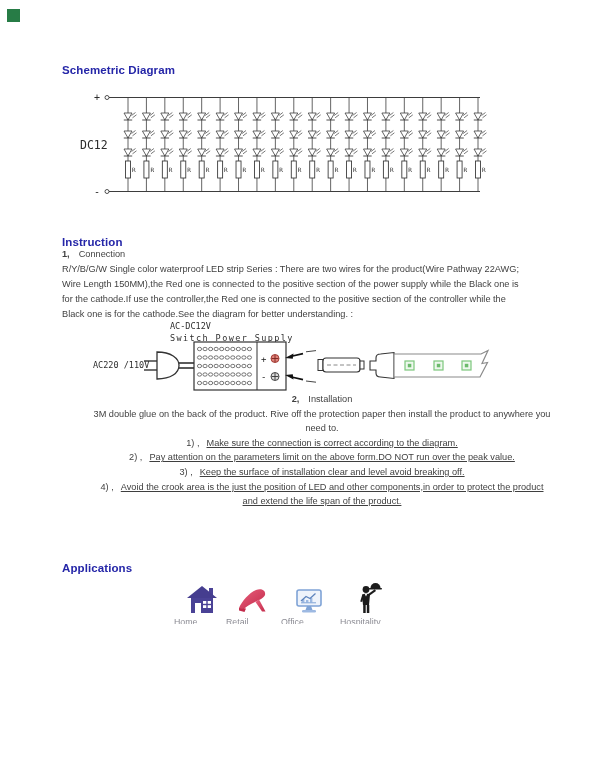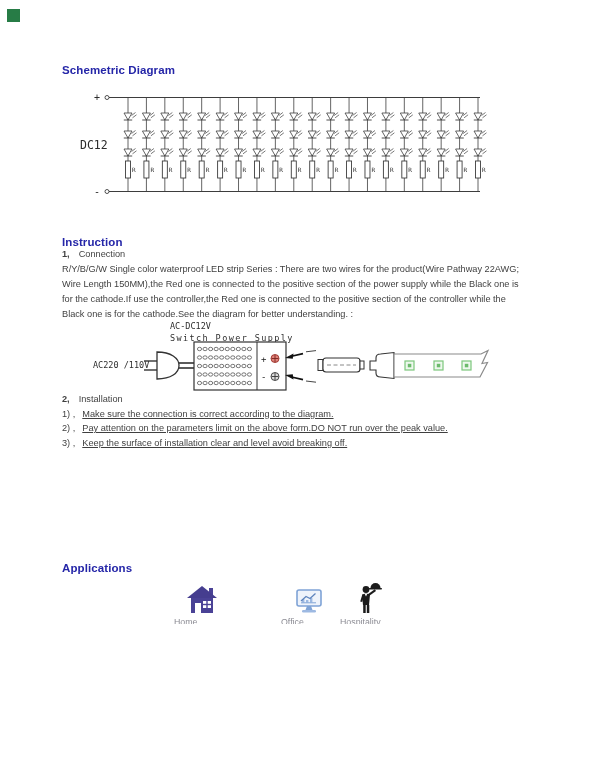--- a/index.html
+++ b/index.html
@@ -10,21 +10,21 @@
   .corner-marker{position:absolute;left:7px;top:9px;width:13px;height:13px;background:var(--marker,#277C46);}
   .blue-heading{position:absolute;margin:0;font-size:11.5px;font-weight:bold;color:var(--heading,#2526A8);letter-spacing:.1px;}
   .h-schematic{left:62px;top:64px;}
   .h-instruction{left:62px;top:236px;}
   .h-applications{left:62px;top:562px;}
   #schematic-svg{position:absolute;left:78px;top:88px;}
   #connection-svg{position:absolute;left:80px;top:318px;}
   svg text{font-family:"DejaVu Sans Mono",monospace;}
   .text-block{position:absolute;left:62px;width:520px;font-size:9.2px;line-height:15px;color:#3f3f3f;}
   .tb1{top:247px;}
-  .tb2{top:392px;line-height:14.6px;}
+  .tb2{top:392px;line-height:14.6px;text-align:center;}
   .num{font-weight:bold;margin-right:9px;}
   .inum{margin-right:7px;}
   .itext{white-space:pre-line;text-decoration:underline;}
   .body-text{white-space:pre;}
   .app-item{position:absolute;top:583px;width:56px;text-align:left;}
   .app-icon{height:31px;display:flex;align-items:flex-end;justify-content:center;}
   .app-label{font-size:8.8px;color:#8c8c94;margin-top:3px;}
 </style>
 </head>
 <body>
@@ -459,48 +459,70 @@
       <rect x="356.8" y="45.8" width="3.5" height="3.5" fill="#6cbb6c"></rect>
       <rect x="382" y="43" width="9" height="9" fill="#eef8ee" stroke="#7cc77c" stroke-width="1.2"></rect>
       <rect x="384.8" y="45.8" width="3.5" height="3.5" fill="#6cbb6c"></rect>
     </g>
   </svg>
 
   <div class="text-block tb2">
     <div class="line">
       <span class="num">2,</span><span>Installation</span>
     </div>
+    <div class="body-text">3M double glue on the back of the product. Rive off the protection paper then install the product to anywhere you
+need to.</div>
     <div class="line">
       <span class="inum">1) ,</span><span class="itext">Make sure the connection is correct according to the diagram.</span>
     </div>
     <div class="line">
       <span class="inum">2) ,</span><span class="itext">Pay attention on the parameters limit on the above form.DO NOT run over the peak value.</span>
     </div>
     <div class="line">
       <span class="inum">3) ,</span><span class="itext">Keep the surface of installation clear and level avoid breaking off.</span>
+    </div>
+    <div class="line">
+      <span class="inum">4) ,</span><span class="itext">Avoid the crook area is the just the position of LED and other components,in order to protect the product
+and extend the life span of the product.</span>
     </div>
   </div>
 
   <h2 class="blue-heading h-applications">Applications</h2>
 
   <div class="app-item" style="left:174px;">
     <div class="app-icon">
       <svg width="32" height="28" viewBox="0 0 32 28">
         <rect x="23" y="2" width="4" height="8" fill="#4a4296"></rect>
         <polygon points="16,0 31,12 1,12" fill="#453d8f"></polygon>
         <rect x="5" y="12" width="22" height="15" fill="#4a4296"></rect>
         <rect x="9" y="17" width="6" height="10" fill="#ffffff"></rect>
         <rect x="17" y="15" width="8" height="7" fill="#ffffff"></rect>
         <line x1="21" y1="15" x2="21" y2="22" stroke="#4a4296" stroke-width="1.4"></line>
         <line x1="17" y1="18.5" x2="25" y2="18.5" stroke="#4a4296" stroke-width="1.4"></line>
       </svg>
     </div>
     <div class="app-label">Home</div>
   </div>
 
+  <div class="app-item" style="left:226px;">
+    <div class="app-icon">
+      <svg width="32" height="27" viewBox="0 0 32 27">
+        <defs>
+          <linearGradient id="rg" x1="0" y1="0" x2="1" y2="1">
+            <stop offset="0" stop-color="#e8607d"></stop>
+              <stop offset="1" stop-color="#c32a4a"></stop>
+          </linearGradient>
+        </defs>
+        <path d="M1,21 C4,14 11,6 18,3 C23,1 28,3 27,8 C26,11 21,13 17,15 C12,17.5 8,19.5 6,22 Z" fill="url(#rg)"></path>
+        <path d="M21,12.5 L27.5,24.5 L24,24.5 L17.5,15 Z" fill="url(#rg)"></path>
+        <path d="M1,21 L8,21.5 L6.5,25 L1,23.5 Z" fill="#c32a4a"></path>
+      </svg>
+    </div>
+    <div class="app-label">Retail</div>
+  </div>
 
   <div class="app-item" style="left:281px;">
     <div class="app-icon">
       <svg width="30" height="26" viewBox="0 0 30 26">
         <rect x="3" y="2" width="24" height="16" rx="2" fill="#eef3fb" stroke="#7fa3d6" stroke-width="1.6"></rect>
         <rect x="8" y="11" width="2.4" height="3.5" fill="#9db9e2"></rect>
         <rect x="12" y="12" width="2.4" height="2.5" fill="#9db9e2"></rect>
         <rect x="16" y="10" width="2.4" height="4.5" fill="#9db9e2"></rect>
         <polyline points="7,13 12,8.5 16,10.5 21.5,5.5" fill="none" stroke="#5e84bd" stroke-width="1.3"></polyline>
         <line x1="7" y1="14.8" x2="22" y2="14.8" stroke="#7fa3d6" stroke-width="1"></line>

